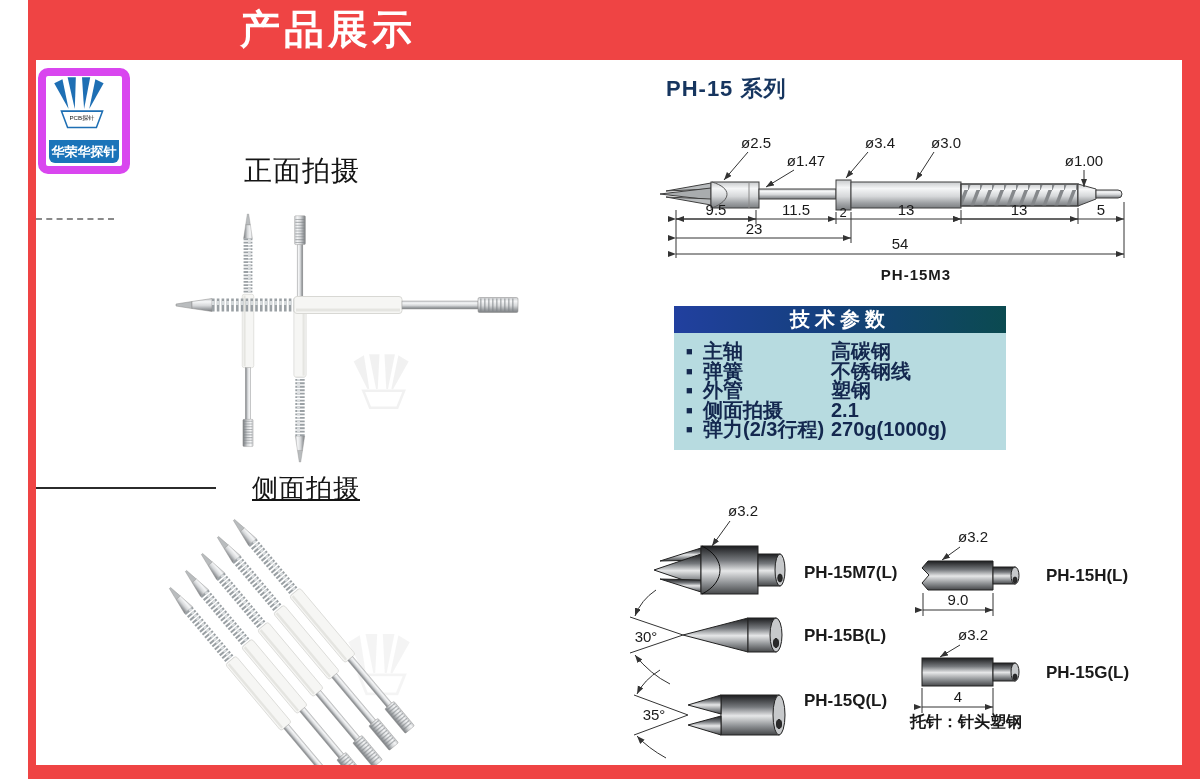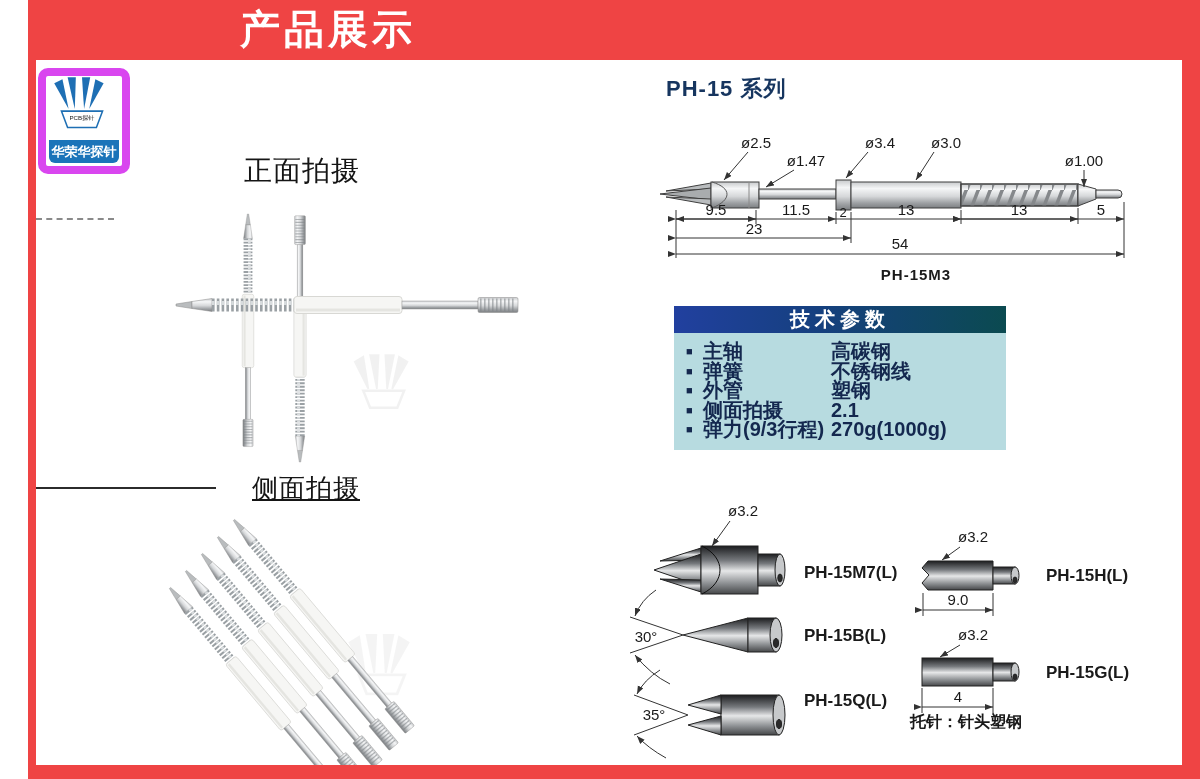--- a/index.html
+++ b/index.html
@@ -216,21 +216,21 @@
           <span class="p-label">外管</span>
           <span class="p-value">塑钢</span>
         </div>
         <div class="p-row">
           <span class="p-bullet">■</span>
           <span class="p-label">侧面拍摄</span>
           <span class="p-value">2.1</span>
         </div>
         <div class="p-row">
           <span class="p-bullet">■</span>
-          <span class="p-label">弹力(9/3行程)</span>
+          <span class="p-label">弹力(2/3行程)</span>
           <span class="p-value">270g(1000g)</span>
         </div>
       </div>
     </div>
 
     <svg class="photo-svg" style="left:30px;top:430px;" width="530" height="272" viewBox="0 0 530 272">
 
       <g stroke="#222" stroke-width="1">
         <polygon points="75,58 34,71 75,70" fill="url(#metalD)"></polygon>
         <polygon points="75,64 28,80 75,96" fill="url(#metalD)"></polygon>

